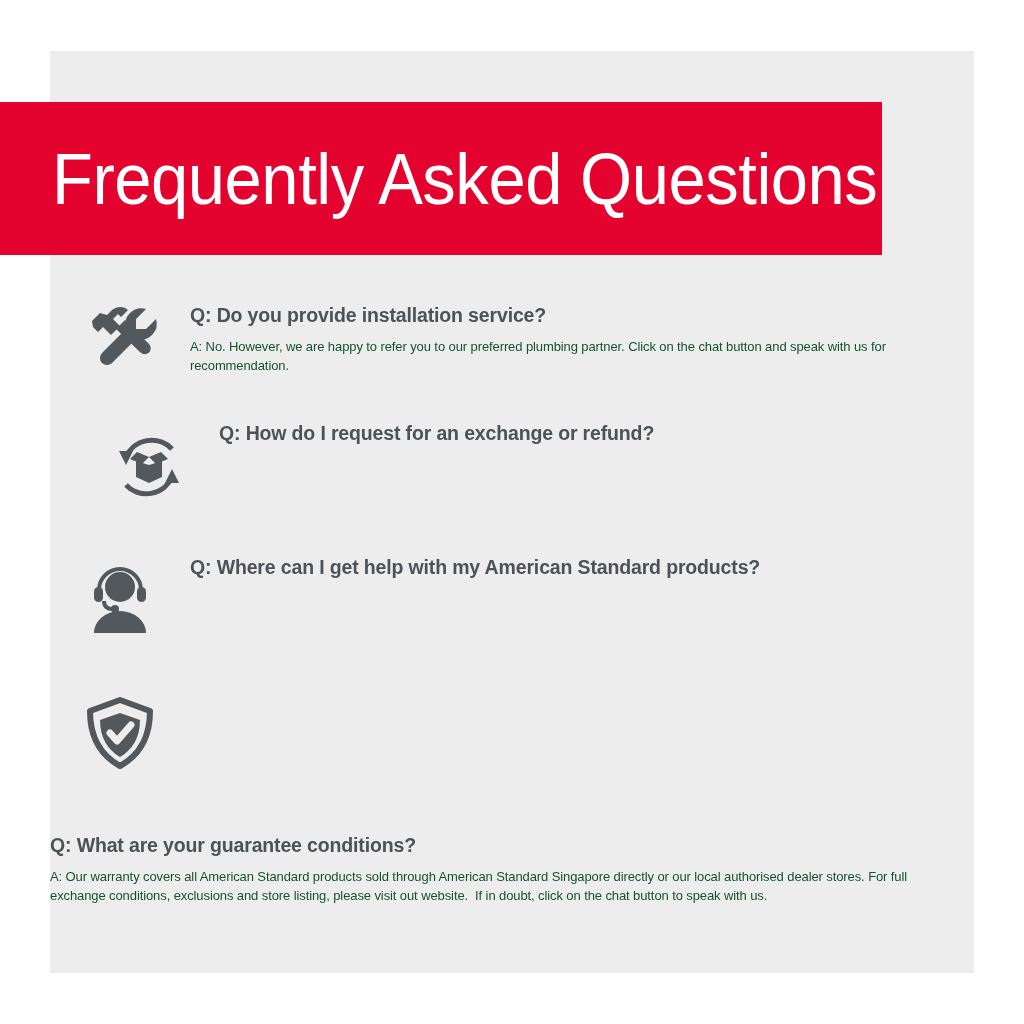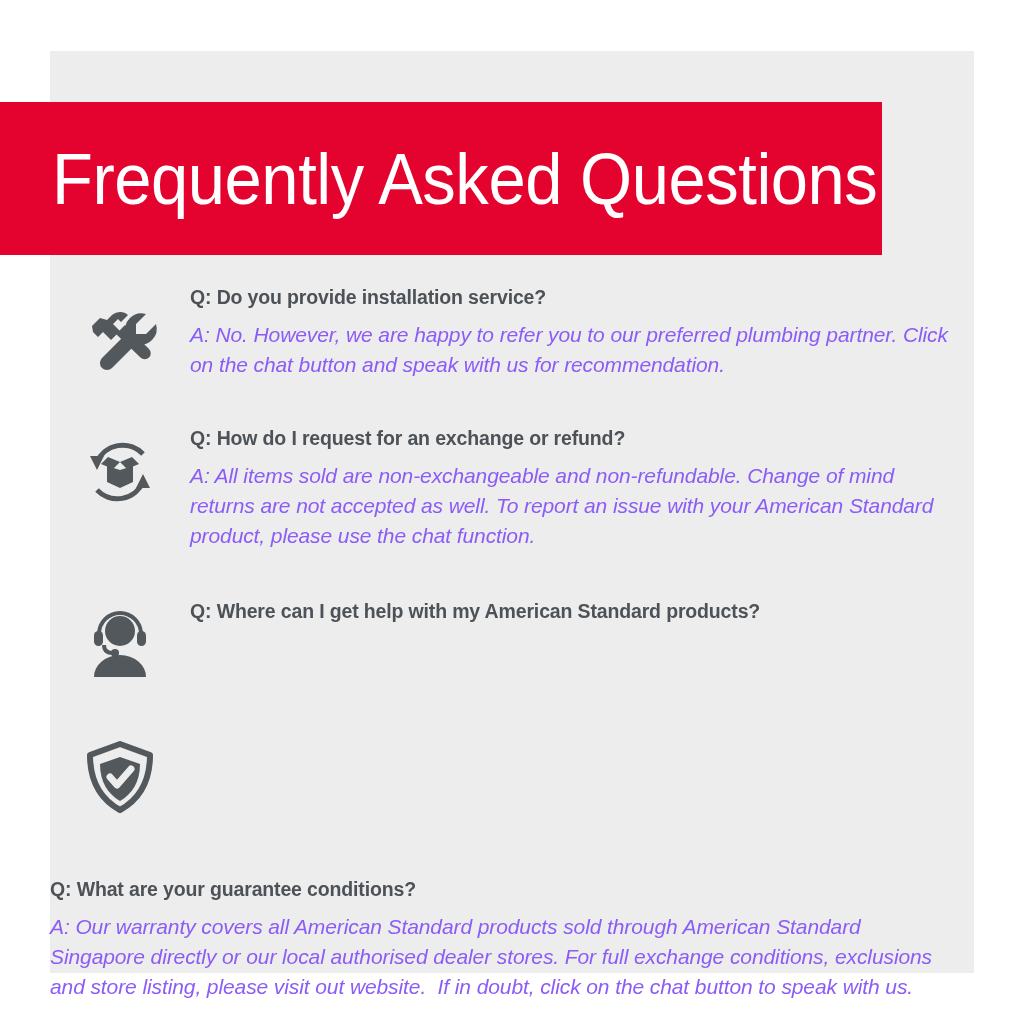--- a/index.html
+++ b/index.html
@@ -88,34 +88,33 @@
     color: #4c5257;
     font-family: "Liberation Sans", sans-serif;
     font-size: 19.5px;
     font-weight: bold;
     line-height: 1.25;
     margin: 0 0 11px 0;
     letter-spacing: -0.15px;
   }
 
   .faq-answer {
-    color: #8b5cf6;
-    font-family: "Liberation Sans", sans-serif;
-    font-size: 21px;
+    color: #14532d;
+    font-family: "Liberation Sans", sans-serif;
+    font-size: 13px;
     font-weight: normal;
     line-height: 1.42;
     margin: 0;
     letter-spacing: -0.1px;
     white-space: pre-wrap;
-    font-style: italic;
   }
 
   
   .item-1 { margin-bottom: 24px; align-items: flex-end; }
-  .item-2 { margin-bottom: 26px; }
+  .item-2 { margin-bottom: 26px; padding-left: 29px; }
   .item-3 { margin-bottom: 26px; }
   .item-4 { margin-bottom: 0; flex-direction: column; }
 
   .item-1 .faq-icon { padding-top: 10px; }
   .item-2 .faq-icon { padding-top: 6px; }
   .item-3 .faq-icon { padding-top: 4px; }
   .item-4 .faq-icon { padding-top: 6px; }
 </style>
 </head>
 <body>
@@ -161,21 +160,20 @@
 
             <path d="M40,30 L28,25 L21,32 L33,37 Z"></path>
             <path d="M40,30 L52,25 L59,32 L47,37 Z"></path>
             <path d="M40,38 L27,34 L27,50 L40,56 Z"></path>
             <path d="M40,38 L53,34 L53,50 L40,56 Z"></path>
           </g>
         </svg>
       </div>
       <div class="faq-body">
         <p class="faq-question">Q: How do I request for an exchange or refund?</p>
-        <p class="faq-answer">A: All items sold are non-exchangeable and non-refundable. Change of mind returns are not accepted as well. To report an issue with your American Standard product, please use the chat function.</p>
       </div>
     </div>
 
     <div class="faq-item item-3">
       <div class="faq-icon">
         <svg width="80" height="80" viewBox="0 0 80 80" aria-hidden="true">
           <g fill="#53585c">
             <circle cx="40" cy="28" r="15"></circle>
             <path d="M14,74 a26,22 0 0 1 52,0 Z"></path>
           </g>

